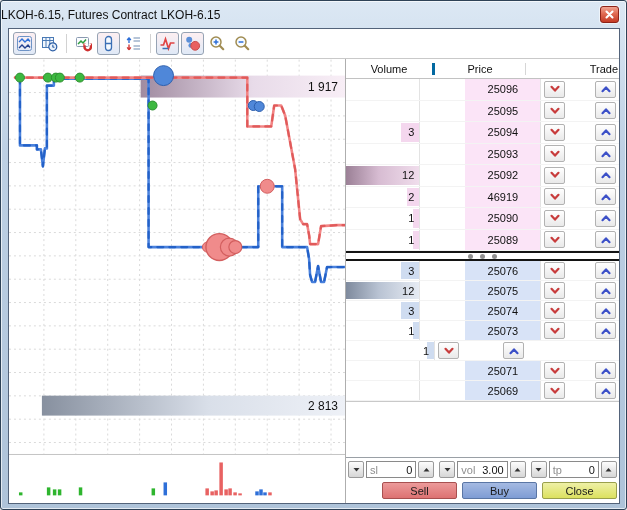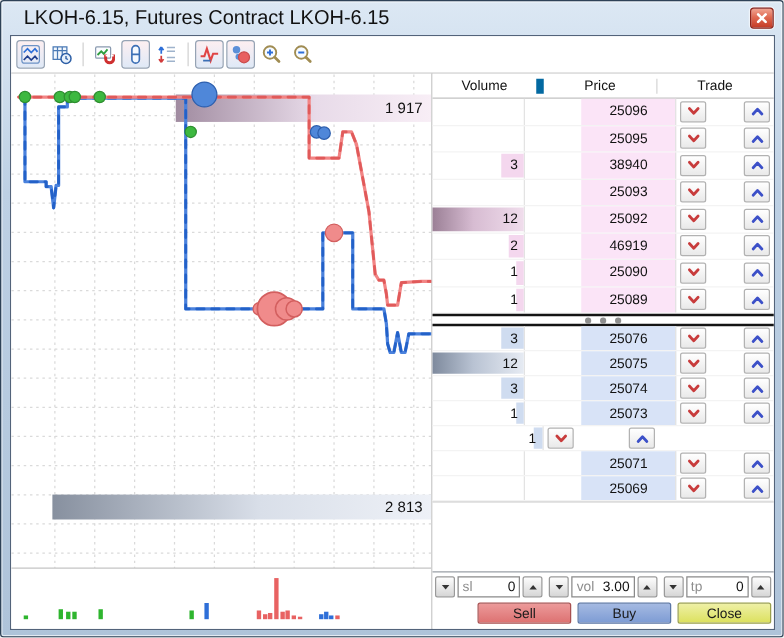--- a/index.html
+++ b/index.html
@@ -1,40 +1,40 @@
 <!DOCTYPE html>
 <html><head>
 <meta charset="utf-8">
 <style>
   html,body{margin:0;padding:0;background:#e8e8e8;font-family:"Liberation Sans",sans-serif;}
   *{box-sizing:border-box;}
   .window{position:relative;width:627px;height:510px;border:1px solid #2e4257;border-radius:3px;
     background:linear-gradient(180deg,#dce8f4,#bdd0e4 30%,#aec3d9);
     box-shadow:inset 0 0 0 1px rgba(255,255,255,.65);overflow:hidden;}
-  .titlebar{height:27px;display:flex;align-items:center;padding-left:18px;font-size:16px;color:#111;}
+  .titlebar{height:27px;display:flex;align-items:center;font-size:12px;color:#111;}
   .close-btn{position:absolute;top:5px;right:7px;width:19px;height:17px;border:1px solid #8e2318;border-radius:3px;
     background:linear-gradient(180deg,#f0a492,#e06a52 45%,#c43b26);display:flex;align-items:center;justify-content:center;
     box-shadow:0 0 0 1px rgba(255,255,255,.55);cursor:pointer;}
   .content{position:absolute;left:7px;top:27px;width:612px;height:476px;border:1px solid #53637a;background:#fff;}
   
   .toolbar{height:30px;border-bottom:1px solid #c9c9c9;display:flex;align-items:center;padding-left:3px;background:#fff;}
   .tb-btn{width:23px;height:23px;margin:0 1px;border:1px solid transparent;border-radius:3px;display:flex;align-items:center;justify-content:center;}
   .tb-btn.pressed{border:1px solid #96a3b4;background:linear-gradient(180deg,#fdeff1,#dfe9f7);}
   .tb-sep{width:1px;height:19px;background:#d2d2d2;margin:0 4px;}
   
   .main{display:flex;height:444px;}
   .chart-area{position:relative;width:336px;height:444px;background:#fff;}
   .chart-area svg{display:block;}
   .divider{width:1px;background:#aeaeae;}
   .dom-panel{width:273px;display:flex;flex-direction:column;background:#fff;font-size:11px;}
   .dom-header{display:flex;height:20px;border-bottom:1px solid #c2c2c2;align-items:center;}
   .hcell{text-align:center;color:#111;}
-  .hcell.c1{width:89px;border-right:6px solid #0369a1;text-align:center;}
+  .hcell.c1{width:89px;border-right:3px solid #0369a1;text-align:center;}
   .hcell.c2{width:91px;border-right:1px solid #d6d6d6;}
-  .hcell.c3{width:92px;}
+  .hcell.c3{width:92px;text-align:right;}
   .dom-row{display:flex;border-bottom:1px solid #f3f3f3;}
   .ask-rows .dom-row{height:21.5px;}
   .bid-rows .dom-row{height:20px;}
   .cell{position:relative;display:flex;align-items:center;}
   .vol-cell{width:89px;border-right:1px solid #e3e3e3;justify-content:flex-end;}
   .vol-bar{position:absolute;right:0;top:1px;bottom:1px;}
   .vol-bar.ask{background:#f4d7ee;}
   .vol-bar.bid{background:#cfdcf0;}
   .vol-bar.ask.full{background:linear-gradient(90deg,#9b8096,#d7bcd2 45%,#f0ddec);}
   .vol-bar.bid.full{background:linear-gradient(90deg,#7e8a9d,#b9c3d3 45%,#e6ebf3);}
@@ -281,21 +281,21 @@
                     <path d="M2.5 6.2 L6 2.4 L9.5 6.2" fill="none" stroke="#3c50c8" stroke-width="2.2" stroke-linecap="round" stroke-linejoin="round"></path>
                   </svg>
                 </div>
               </div>
             </div>
             <div class="dom-row">
               <div class="cell vol-cell">
                 <div class="vol-bar ask" style="width: 25%;"></div>
                 <span class="vol-text">3</span>
               </div>
-              <div class="cell price-cell ask">38940</div>
+              <div class="cell price-cell ask">25094</div>
               <div class="cell trade-cell">
                 <div class="chev-btn">
                   <svg width="12" height="8" viewBox="0 0 12 8">
                     <path d="M2.5 1.8 L6 5.6 L9.5 1.8" fill="none" stroke="#c83c3c" stroke-width="2.2" stroke-linecap="round" stroke-linejoin="round"></path>
                   </svg>
                 </div>
                 <div class="chev-btn">
                   <svg width="12" height="8" viewBox="0 0 12 8">
                     <path d="M2.5 6.2 L6 2.4 L9.5 6.2" fill="none" stroke="#3c50c8" stroke-width="2.2" stroke-linecap="round" stroke-linejoin="round"></path>
                   </svg>

